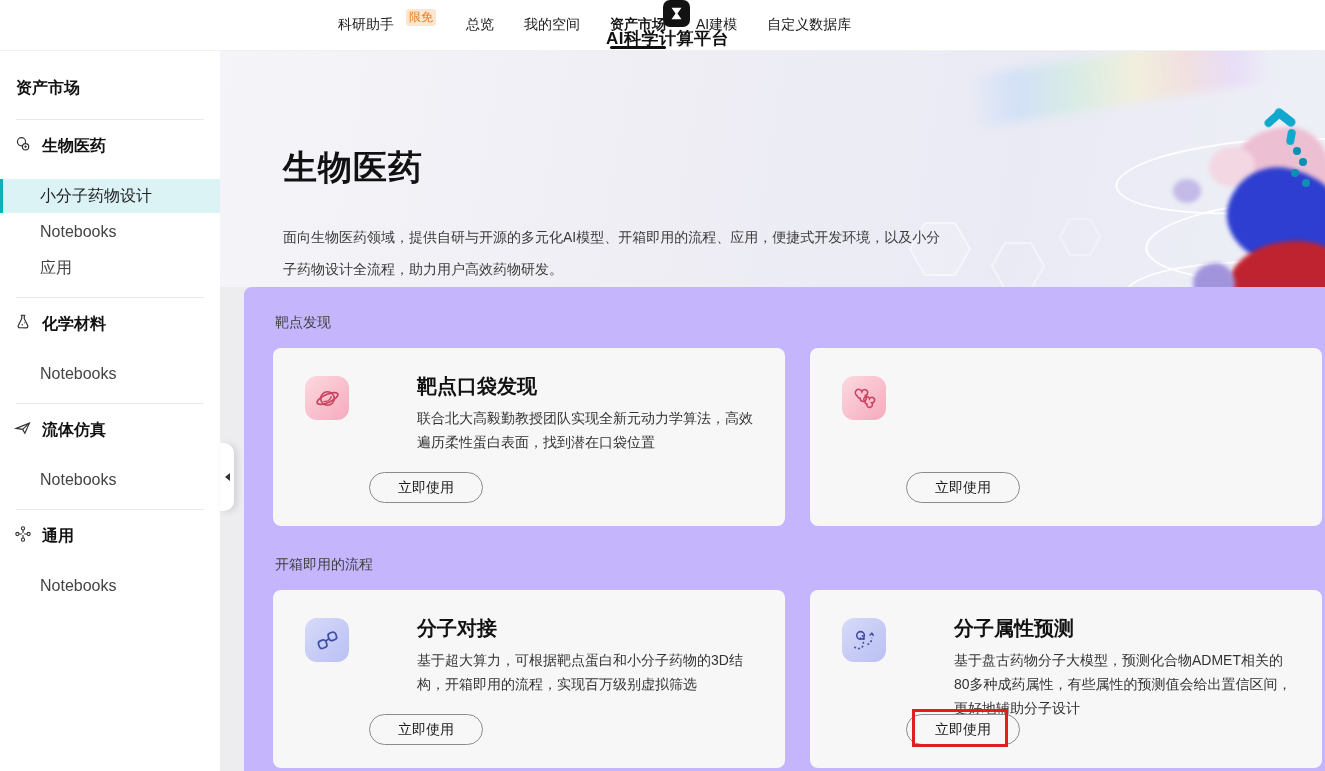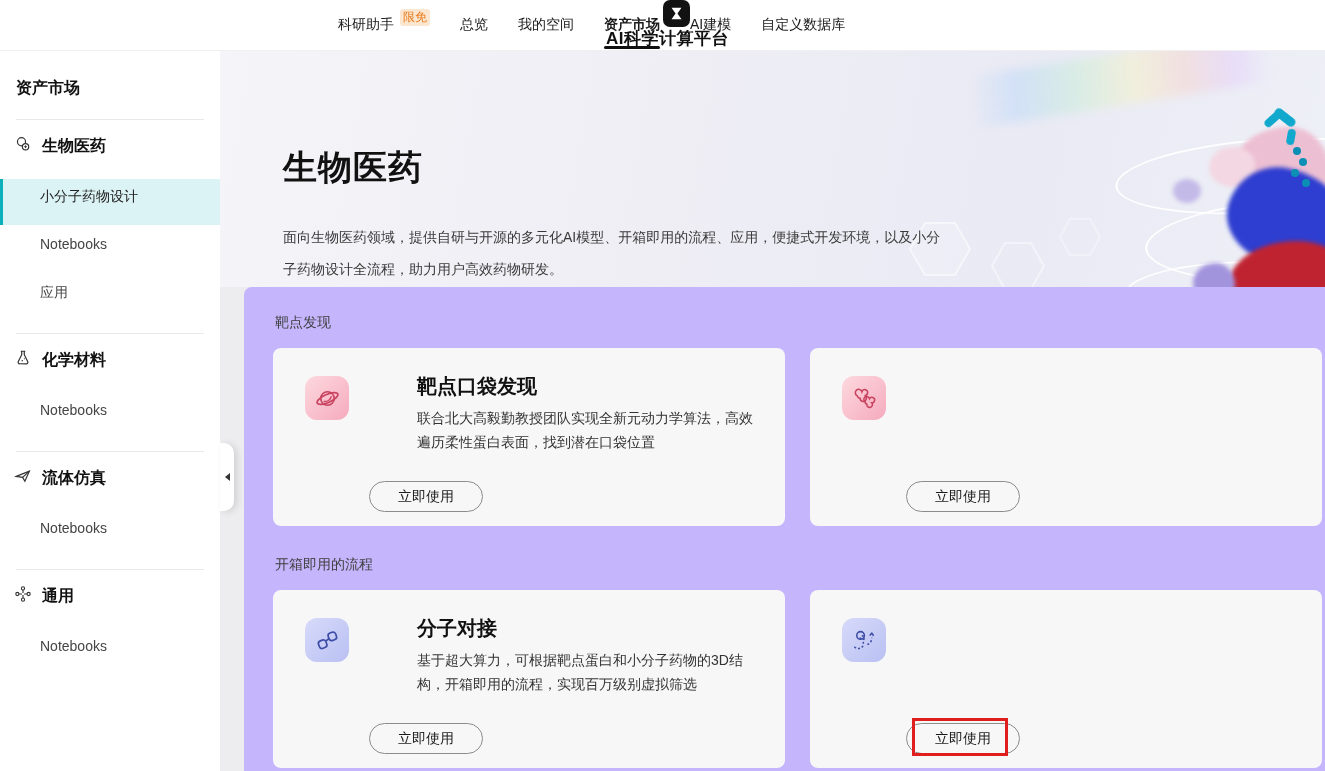--- a/index.html
+++ b/index.html
@@ -17,35 +17,35 @@
   }
   .logo {
     margin-left:28px; width:27px; height:27px; background:#121212; border-radius:7px;
     display:flex; align-items:center; justify-content:center; flex-shrink:0;
   }
   .app-title { font-size:17px; font-weight:bold; margin-left:10px; letter-spacing:.5px; }
   .top-nav { position:absolute; left:338px; top:0; height:100%; display:flex; align-items:center; gap:30px; }
   .nav-item { position:relative; height:100%; display:flex; align-items:center; font-size:14px; color:#1a1a1a; cursor:pointer; white-space:nowrap; }
   .nav-item.active { font-weight:bold; }
   .nav-underline { position:absolute; bottom:1px; left:0; right:0; height:3px; background:#111; border-radius:2px; }
-  .nav-badge { font-size:12px; font-weight:normal; color:#e87a1e; background:#fbe7cf; border-radius:3px; padding:0 3px; line-height:17px; margin-left:6px; transform:translateY(-8px); }
+  .nav-badge { font-size:12px; font-weight:normal; color:#e87a1e; background:#fbe7cf; border-radius:3px; padding:0 3px; line-height:17px; margin-left:12px; transform:translateY(-8px); }
 
   
   .main-row { flex:1; display:flex; min-height:0; }
   aside { width:220px; flex-shrink:0; background:#fff; position:relative; z-index:5; }
   main { flex:1; min-width:0; background:#ededf0; position:relative; overflow:hidden; }
 
   
   .side-title { font-size:16px; font-weight:bold; color:#111; padding:27px 16px 20px 16px; }
   .side-divider { border-top:1px solid #e9e9e9; margin:0 16px; }
   .side-group { padding:0 0 10px 0; }
   .side-group-header { display:flex; align-items:center; gap:10px; padding:15px 16px 14px 14px; font-size:16px; font-weight:bold; color:#111; cursor:pointer; }
   .side-group-header svg { flex-shrink:0; }
   .side-items { padding-top:8px; }
-  .side-item { height:46px; line-height:34px; padding-left:37px; font-size:14px; color:#444; cursor:pointer; border-left:3px solid transparent; margin-bottom:2px; }
+  .side-item { height:34px; line-height:34px; padding-left:37px; font-size:16px; color:#444; cursor:pointer; border-left:3px solid transparent; margin-bottom:2px; }
   .side-item.selected { background:#dcf3f6; border-left-color:#0cb0bb; color:#222; }
   .collapse-handle {
     position:absolute; right:-14px; top:392px; width:14px; height:68px; background:#fff;
     border-radius:0 10px 10px 0; box-shadow:3px 1px 7px rgba(0,0,0,.12);
     display:flex; align-items:center; justify-content:center; cursor:pointer; z-index:4;
   }
   .tri-left { width:0; height:0; border:4px solid transparent; border-right:5px solid #333; margin-left:-3px; }
 
   
   .hero { height:236px; position:relative; overflow:hidden;
@@ -78,21 +78,21 @@
   .panel { margin-left:24px; background:#c4b5fd; border-radius:8px 0 0 0; min-height:484px; padding:27px 0 0 29px; }
   .section-label { font-size:14px; color:#404040; line-height:17px; margin:0 0 17px 2px; }
   .card-row { display:flex; gap:25px; margin-bottom:30px; }
   .card { width:512px; height:178px; background:#f7f7f8; border-radius:8px; position:relative; padding:26px 24px 0 32px; display:flex; gap:20px; }
   .card-icon { width:44px; height:44px; border-radius:12px; flex-shrink:0; display:flex; align-items:center; justify-content:center; margin-top:2px; }
   .card-icon.pink   { background:linear-gradient(135deg,#fdd9de,#f5aabe); }
   .card-icon.purple { background:linear-gradient(135deg,#d7daf9,#b9c0f3); }
   .card-content { width:400px;margin-left:48px; }
   .card-title { font-size:20px; font-weight:bold; color:#111; margin:0 0 8px 0; line-height:24px; }
   .card-desc { font-size:14px; line-height:24px; color:#333; margin:0; }
-  .btn-wrap { position:absolute; left:96px; bottom:14px; display:inline-block; }
+  .btn-wrap { position:absolute; left:96px; bottom:23px; display:inline-block; }
   .use-btn { font-size:14px; color:#1a1a1a; background:transparent; border:1px solid #8c8c8c; border-radius:16px; height:31px; padding:0 28px; cursor:pointer; font-family:inherit; }
   .red-box { position:absolute; top:-5px; bottom:-2px; left:6px; right:12px; border:3px solid #e01e1e; pointer-events:none; }
 </style>
 </head>
 <body>
 
 <div class="app">
 
   <header>
     <div class="logo">
@@ -273,20 +273,24 @@
             <div class="card">
               <div class="card-icon purple">
                 <svg width="27" height="27" viewBox="0 0 24 24" fill="none" stroke="#3e4da6" stroke-width="1.4">
                   <circle cx="8.5" cy="7.5" r="3.4"></circle>
                   <circle cx="10" cy="9.5" r="1.6" stroke-dasharray="1.6 1.6"></circle>
                   <path d="M3 17.5c2.5 2.6 6 2 7.5-.5s-1-5.5 1.5-6.5" stroke-dasharray="1.8 1.8"></path>
                   <path d="M14.5 15.5c2.5-.5 4-3 4-6" stroke-dasharray="1.8 1.8"></path>
                   <path d="M16.6 7.5l1.9-2 1.6 2.2" stroke-dasharray="0"></path>
                 </svg>
               </div>
+              <div class="card-content">
+                <div class="card-title">分子属性预测</div>
+                <p class="card-desc">基于盘古药物分子大模型，预测化合物ADMET相关的80多种成药属性，有些属性的预测值会给出置信区间，更好地辅助分子设计</p>
+              </div>
               <span class="btn-wrap"><button class="use-btn">立即使用</button><div class="red-box"></div></span>
             </div>
           </div>
         </section>
 
     </main>
   </div>
 </div>
 
 </body></html>

